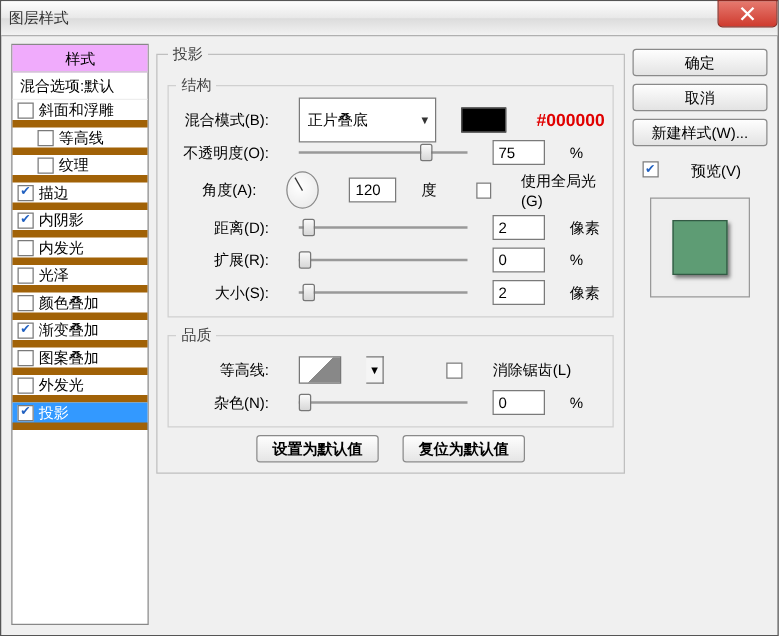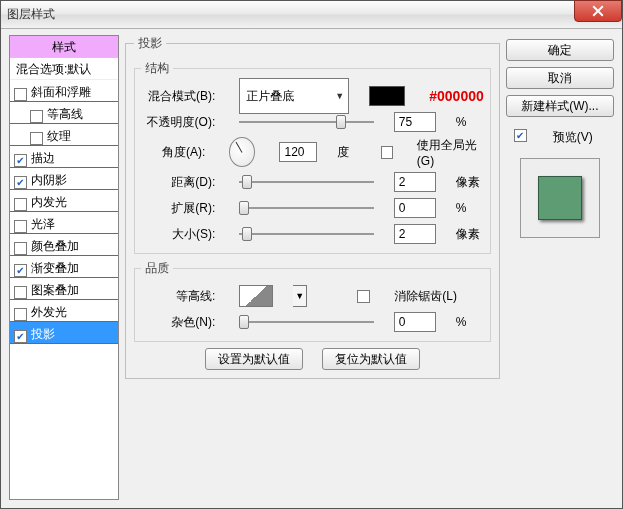--- a/index.html
+++ b/index.html
@@ -63,23 +63,23 @@
   .list-header {
     height: 22px;
     line-height: 22px;
     text-align: center;
     border-bottom: 1px solid #ccc;
     background: #f0abfc;
   }
   .list-item, .list-item-selected {
     height: 22px;
     display: flex;
-    align-items: flex-end;
+    align-items: center;
     padding-left: 4px;
-    border-bottom: 1px solid #a16207;
+    border-bottom: 6px solid #a16207;
   }
   .list-item.indent { padding-left: 20px; }
   .list-item-selected {
     background: #3399ff;
     color: #fff;
   }
   .chk {
     width: 13px;
     height: 13px;
     border: 1px solid #7a7a7a;
@@ -172,21 +172,21 @@
   .angle-needle {
     position:absolute; left:50%; top:50%; width:12px; height:1px;
     background:#333; transform-origin:left center; transform: rotate(-120deg);
   }
   .contour-swatch {
     width:34px; height:22px; border:1px solid #777; background:linear-gradient(135deg,#fff 0 50%,#888 50% 100%);
     position:relative;
   }
   .contour-caret { width:14px; height:22px; border:1px solid #777; border-left:none;
     display:flex; align-items:center; justify-content:center; font-size:9px; background:#f5f5f5;}
-  .btn-row { display:flex; gap:19px; justify-content:center; margin-top:4px;}
+  .btn-row { display:flex; gap:19px; justify-content:center; margin-top:4px;font-weight:bold;}
   .btn {
     height: 22px;
     min-width: 88px;
     padding: 0 12px;
     border: 1px solid #8a8a8a;
     background: linear-gradient(to bottom,#fefefe,#e5e5e5);
     border-radius: 3px;
     display:flex; align-items:center; justify-content:center;
     font-size:12px;
     white-space: nowrap;

